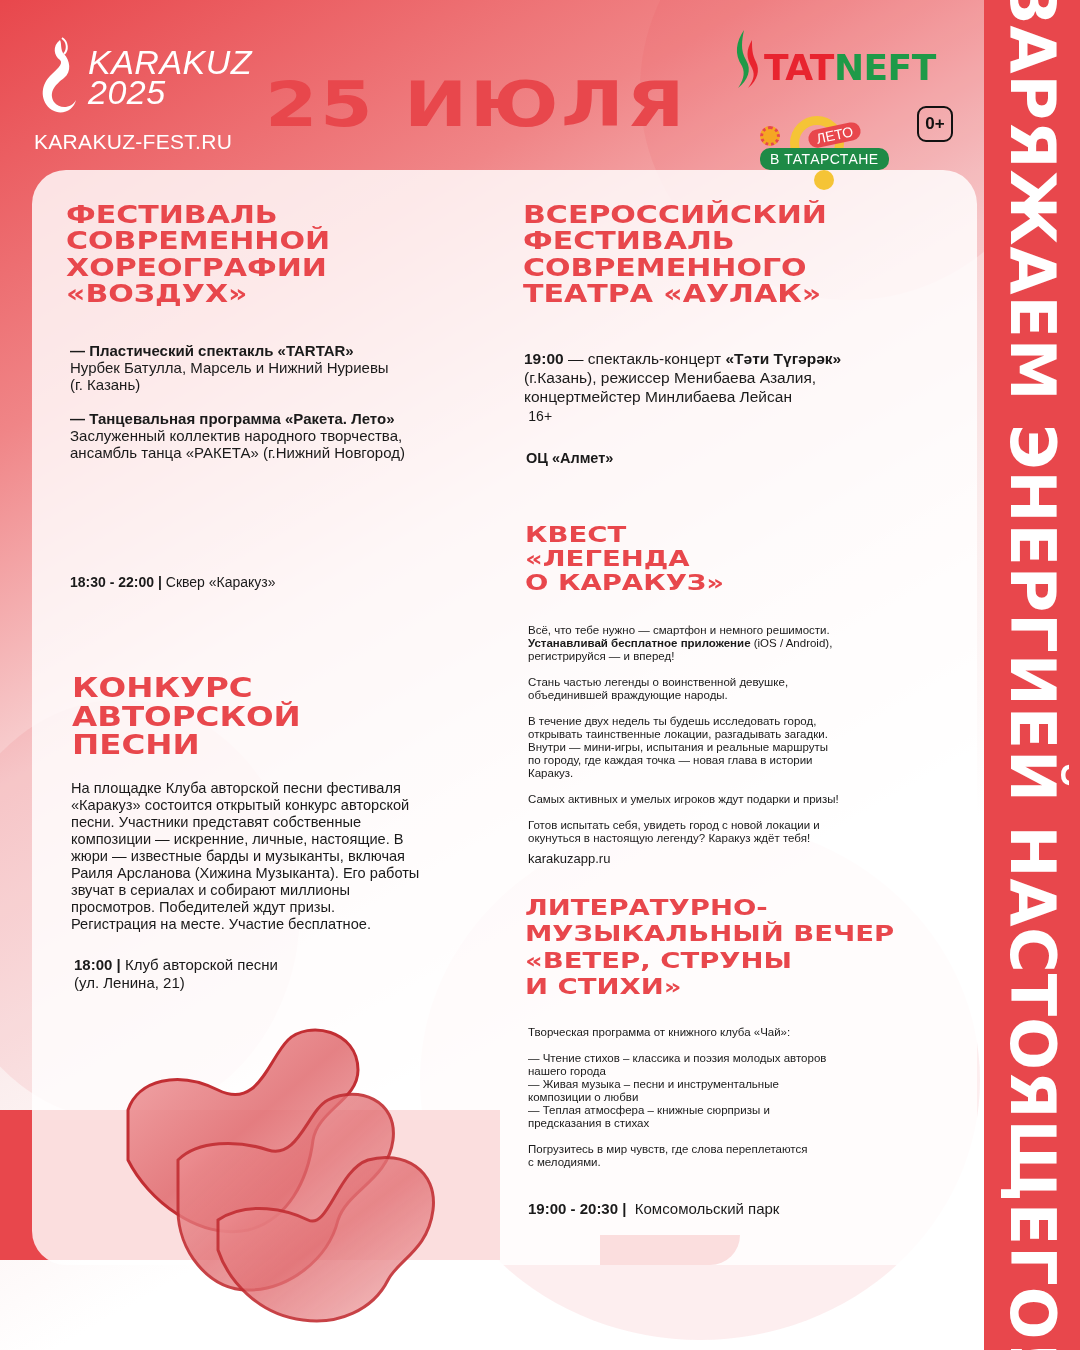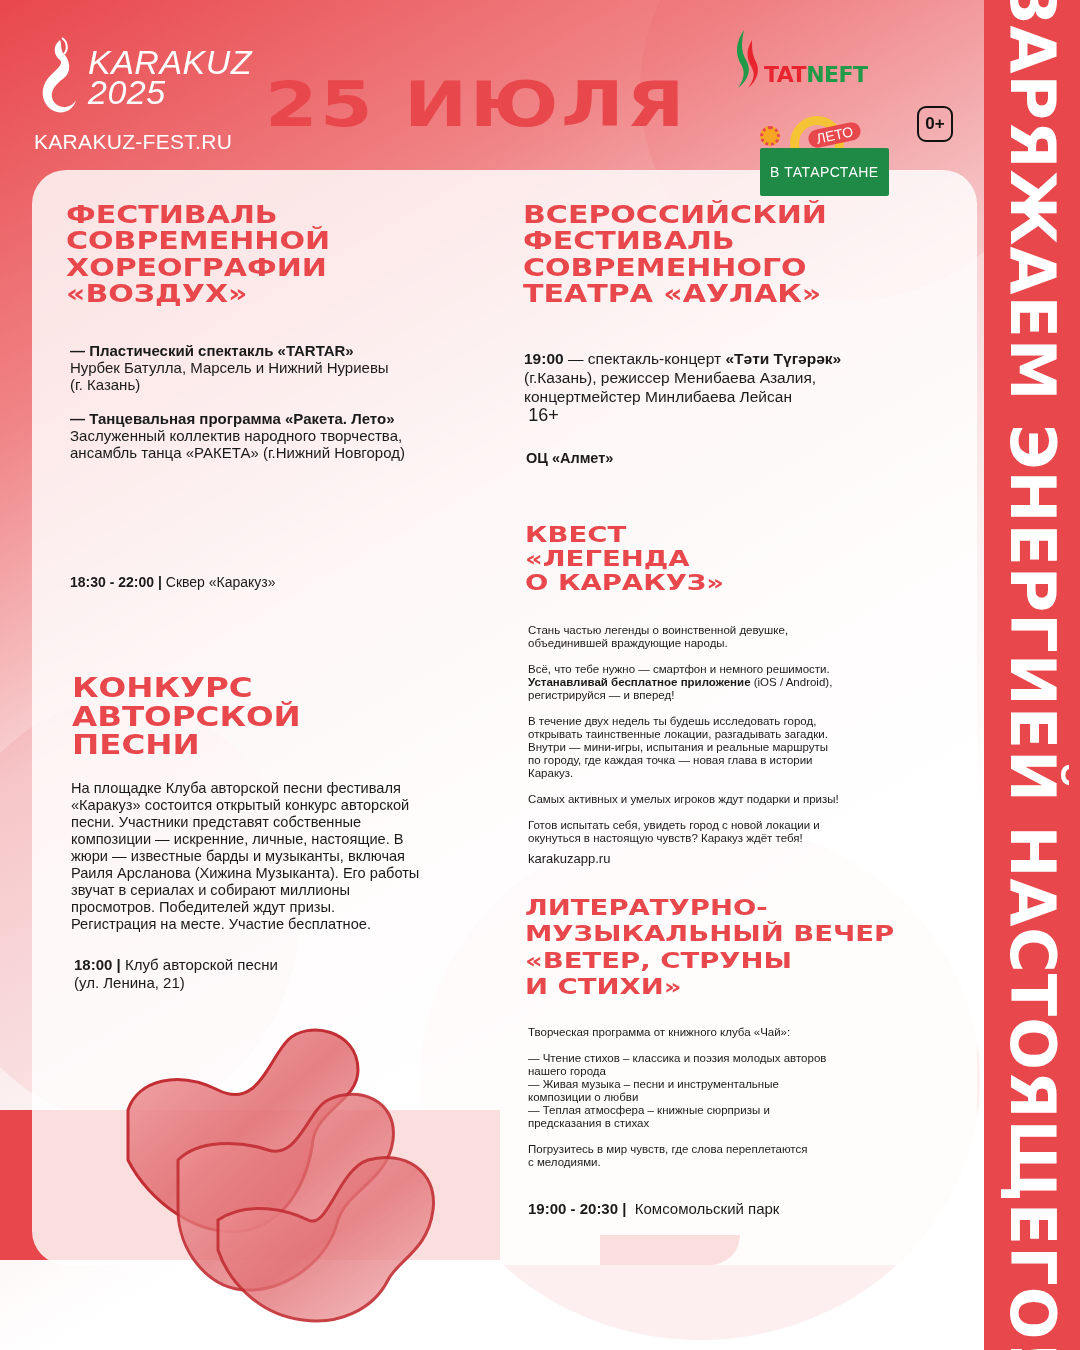--- a/index.html
+++ b/index.html
@@ -45,32 +45,32 @@
   .logo { position: absolute; left: 34px; top: 36px; display: flex; align-items: center; font-style: italic; }
   .logo-mark { width: 50px; height: 82px; }
   .logo-text { margin-left: 4px; color: #fff; font-size: 34px; line-height: 30px; font-weight: 300; letter-spacing: 0.5px; }
   .site { position: absolute; left: 34px; top: 130px; color: #fff; font-size: 21px; letter-spacing: 0.3px; }
   .date {
     position: absolute; left: 265px; top: 68px;
     font-family: "DejaVu Sans", sans-serif; font-weight: bold;
     font-size: 62px; color: #e8474c; letter-spacing: 2px; transform: scaleX(1.22); transform-origin: left;
   }
   .tatneft { position: absolute; left: 730px; top: 28px; display: flex; align-items: flex-end; }
-  .tatneft-word { font-family: "DejaVu Sans", sans-serif; font-weight: bold; font-size: 22px; letter-spacing: -0.5px; margin-left: 4px; line-height: 1; margin-bottom: 4px; }
+  .tatneft-word { font-family: "DejaVu Sans", sans-serif; font-weight: bold; font-size: 36px; letter-spacing: -0.5px; margin-left: 4px; line-height: 1; margin-bottom: 4px; }
   .tat { color: #e8242f; }
   .neft { color: #1e9a48; }
   .age {
     position: absolute; left: 917px; top: 106px; width: 36px; height: 36px;
     border: 2.5px solid #111; border-radius: 9px; display: flex; align-items: center; justify-content: center;
     font-size: 17px; font-weight: bold; color: #111;
   }
   .summer { position: absolute; left: 758px; top: 112px; width: 130px; height: 80px; }
   .summer-arc { position: absolute; left: 32px; top: 4px; width: 54px; height: 54px; border: 9px solid #f5c436; border-radius: 50%; border-bottom-color: transparent; }
   .summer-leto { position: absolute; left: 50px; top: 14px; background: #e8474c; color: #fff; font-size: 14px; padding: 1px 8px; border-radius: 10px; transform: rotate(-12deg); }
-  .summer-band { position: absolute; left: 2px; top: 36px; background: #1e8a46; color: #fff; font-size: 14px; padding: 16px 10px; border-radius: 2px; white-space: nowrap; letter-spacing: 0.5px; }
+  .summer-band { position: absolute; left: 2px; top: 36px; background: #1e8a46; color: #fff; font-size: 14px; padding: 3px 10px; border-radius: 10px; white-space: nowrap; letter-spacing: 0.5px; }
   .summer-sun { position: absolute; left: 2px; top: 14px; width: 20px; height: 20px; border-radius: 50%; background: #f5a623; border: 3px dotted #e8474c; }
   .summer-dot { position: absolute; left: 56px; top: 58px; width: 20px; height: 20px; border-radius: 50%; background: #f5c436; }
 
   .h {
     position: absolute;
     font-family: "DejaVu Sans", sans-serif; font-weight: bold;
     color: #e8474c; text-transform: uppercase;
     line-height: 1.1;
     transform-origin: left top;
   }
@@ -152,37 +152,37 @@
 <div class="h" style="left:523px;top:202px;font-size:24px;transform:scaleX(1.25);">
   <span class="line">ВСЕРОССИЙСКИЙ</span>
   <span class="line">ФЕСТИВАЛЬ</span>
   <span class="line">СОВРЕМЕННОГО</span>
   <span class="line">ТЕАТРА «АУЛАК»</span>
 </div>
 <div class="body" style="left:524px;top:349px;width:400px;font-size:15.5px;line-height:19px;">
   <b>19:00</b><span> — спектакль-концерт </span><b>«Тәти Түгәрәк»</b><br>
   <span>(г.Казань), режиссер Менибаева Азалия,</span><br>
   <span>концертмейстер Минлибаева Лейсан</span><br>
-  &nbsp;<span style="font-size:18px">16+</span>
+  &nbsp;<span style="font-size:14px">16+</span>
 </div>
 <div class="body" style="left:526px;top:450px;font-size:14.5px;">
   <b>ОЦ «Алмет»</b>
 </div>
 
 <div class="h" style="left:525px;top:523px;font-size:22px;transform:scaleX(1.25);">
   <span class="line">КВЕСТ</span>
   <span class="line">«ЛЕГЕНДА</span>
   <span class="line">О КАРАКУЗ»</span>
 </div>
 <div class="small" style="left:528px;top:624px;width:400px;">
+  <p><span>Всё, что тебе нужно — смартфон и немного решимости.</span><br><b>Устанавливай бесплатное приложение</b><span> (iOS / Android),</span><br><span>регистрируйся — и вперед!</span></p>
   <p><span>Стань частью легенды о воинственной девушке,</span><br><span>объединившей враждующие народы.</span></p>
-  <p><span>Всё, что тебе нужно — смартфон и немного решимости.</span><br><b>Устанавливай бесплатное приложение</b><span> (iOS / Android),</span><br><span>регистрируйся — и вперед!</span></p>
   <p><span>В течение двух недель ты будешь исследовать город,</span><br><span>открывать таинственные локации, разгадывать загадки.</span><br><span>Внутри — мини-игры, испытания и реальные маршруты</span><br><span>по городу, где каждая точка — новая глава в истории</span><br><span>Каракуз.</span></p>
   <p><span>Самых активных и умелых игроков ждут подарки и призы!</span></p>
-  <p><span>Готов испытать себя, увидеть город с новой локации и</span><br><span>окунуться в настоящую чувств? Каракуз ждёт тебя!</span></p>
+  <p><span>Готов испытать себя, увидеть город с новой локации и</span><br><span>окунуться в настоящую легенду? Каракуз ждёт тебя!</span></p>
 </div>
 <div class="small" style="left:528px;top:852px;font-size:13px;">karakuzapp.ru</div>
 
 <div class="h" style="left:72px;top:674px;font-size:26px;transform:scaleX(1.25);">
   <span class="line">КОНКУРС</span>
   <span class="line">АВТОРСКОЙ</span>
   <span class="line">ПЕСНИ</span>
 </div>
 <div class="body" style="left:71px;top:780px;width:400px;font-size:14.6px;">
   <span>На площадке Клуба авторской песни фестиваля</span><br>

